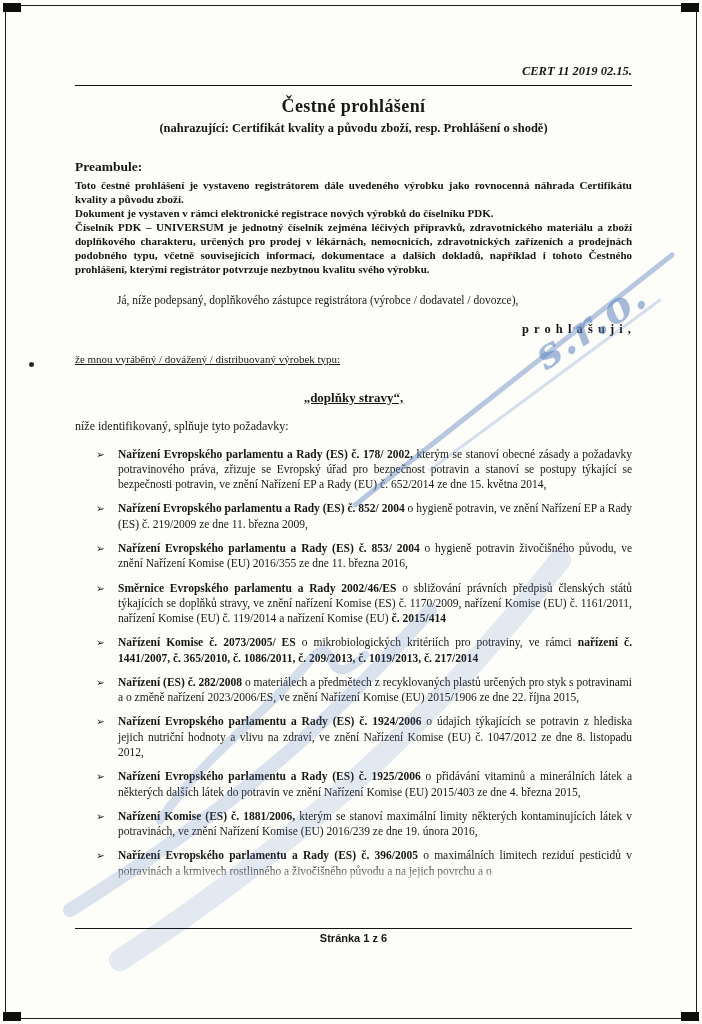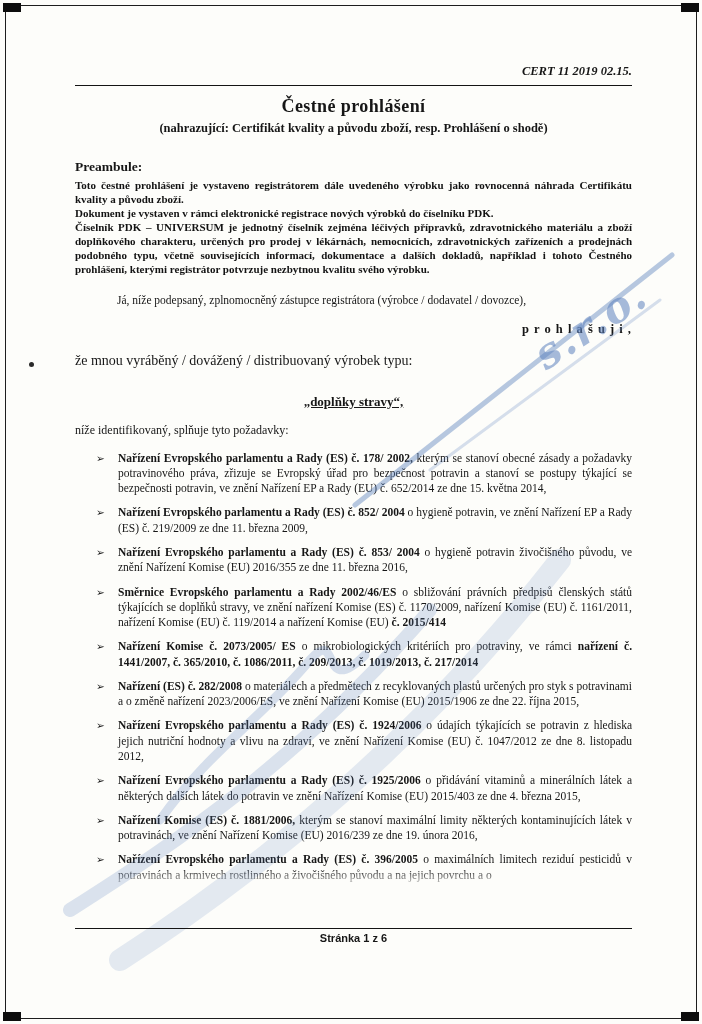--- a/index.html
+++ b/index.html
@@ -29,21 +29,21 @@
 
   .content { position:absolute; left:75px; right:70px; top:64px; z-index:1; }
   .doc-code { text-align:right; font-style:italic; font-weight:bold; font-size:12.5px; margin-bottom:6px; }
   .header-rule { border:none; border-top:1.6px solid #141414; margin-bottom:10px; }
   .title { text-align:center; font-size:18px; font-weight:bold; letter-spacing:0.4px; }
   .subtitle { text-align:center; font-size:12.5px; font-weight:bold; margin-top:4px; }
   .preambule-heading { font-size:13.5px; font-weight:bold; margin-top:23px; margin-bottom:3px; }
   .pre-p { font-size:11px; font-weight:bold; line-height:1.28; text-align:justify; color:#131313; }
   .intro { font-size:11.5px; margin-top:17px; text-indent:42px; }
   .prohlasuji { text-align:right; font-weight:bold; font-size:12.5px; margin-top:16px; letter-spacing:1px; }
-  .type-intro { font-size:14px; margin-top:16px; }
+  .type-intro { font-size:11px; margin-top:16px;text-decoration:underline; }
   .product { text-align:center; margin-top:23px; }
   .product .pt { font-weight:bold; font-size:13px; text-decoration:underline; }
   .req-intro { font-size:12px; margin-top:13px; }
   .req-list { list-style:none; margin-top:13px; padding-left:21px; }
   .req-item {
     position:relative; padding-left:22px; font-size:11.5px; line-height:1.33;
     text-align:justify; margin-bottom:9px;
   }
   .marker { position:absolute; left:0; top:1px; font-family:"DejaVu Sans",sans-serif; font-size:10.5px; }
   .lead, .tail { font-weight:bold; }
@@ -86,21 +86,21 @@
     <hr class="header-rule">
 
     <div class="title">Čestné prohlášení</div>
     <div class="subtitle">(nahrazující: Certifikát kvality a původu zboží, resp. Prohlášení o shodě)</div>
 
     <div class="preambule-heading">Preambule:</div>
     <p class="pre-p">Toto čestné prohlášení je vystaveno registrátorem dále uvedeného výrobku jako rovnocenná náhrada Certifikátu kvality a původu zboží.</p>
     <p class="pre-p">Dokument je vystaven v rámci elektronické registrace nových výrobků do číselníku PDK.</p>
     <p class="pre-p">Číselník PDK – UNIVERSUM je jednotný číselník zejména léčivých přípravků, zdravotnického materiálu a zboží doplňkového charakteru, určených pro prodej v lékárnách, nemocnicích, zdravotnických zařízeních a prodejnách podobného typu, včetně souvisejících informací, dokumentace a dalších dokladů, například i tohoto Čestného prohlášení, kterými registrátor potvrzuje nezbytnou kvalitu svého výrobku.</p>
 
-    <p class="intro">Já, níže podepsaný, zplnomocněný zástupce registrátora (výrobce / dodavatel / dovozce),</p>
+    <p class="intro">Já, níže podepsaný, doplňkového zástupce registrátora (výrobce / dodavatel / dovozce),</p>
     <p class="prohlasuji">p r o h l a š u j i ,</p>
     <p class="type-intro">že mnou vyráběný / dovážený  / distribuovaný výrobek typu:</p>
     <p class="product"><span class="pt">„doplňky stravy“,</span></p>
     <p class="req-intro">níže identifikovaný, splňuje tyto požadavky:</p>
 
     <ul class="req-list">
       <li class="req-item">
         <span class="marker">➢</span>
         <b class="lead">Nařízení Evropského parlamentu a Rady (ES) č. 178/ 2002,</b>
         <span>kterým se stanoví obecné zásady a požadavky potravinového práva, zřizuje se Evropský úřad pro bezpečnost potravin a stanoví se postupy týkající se bezpečnosti potravin, ve znění Nařízení EP a Rady (EU) č. 652/2014 ze dne 15. května 2014,</span>

